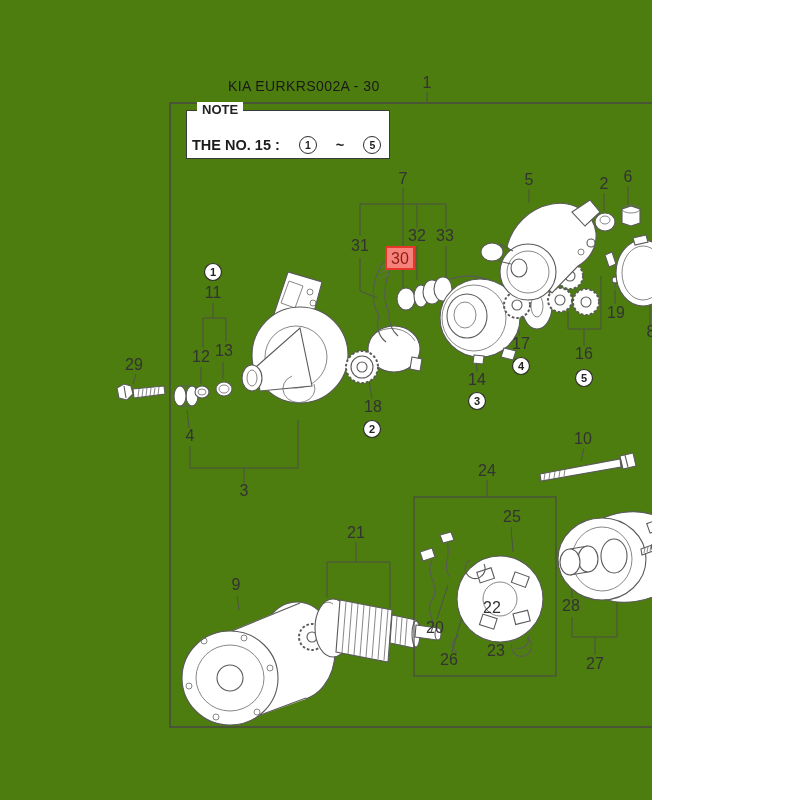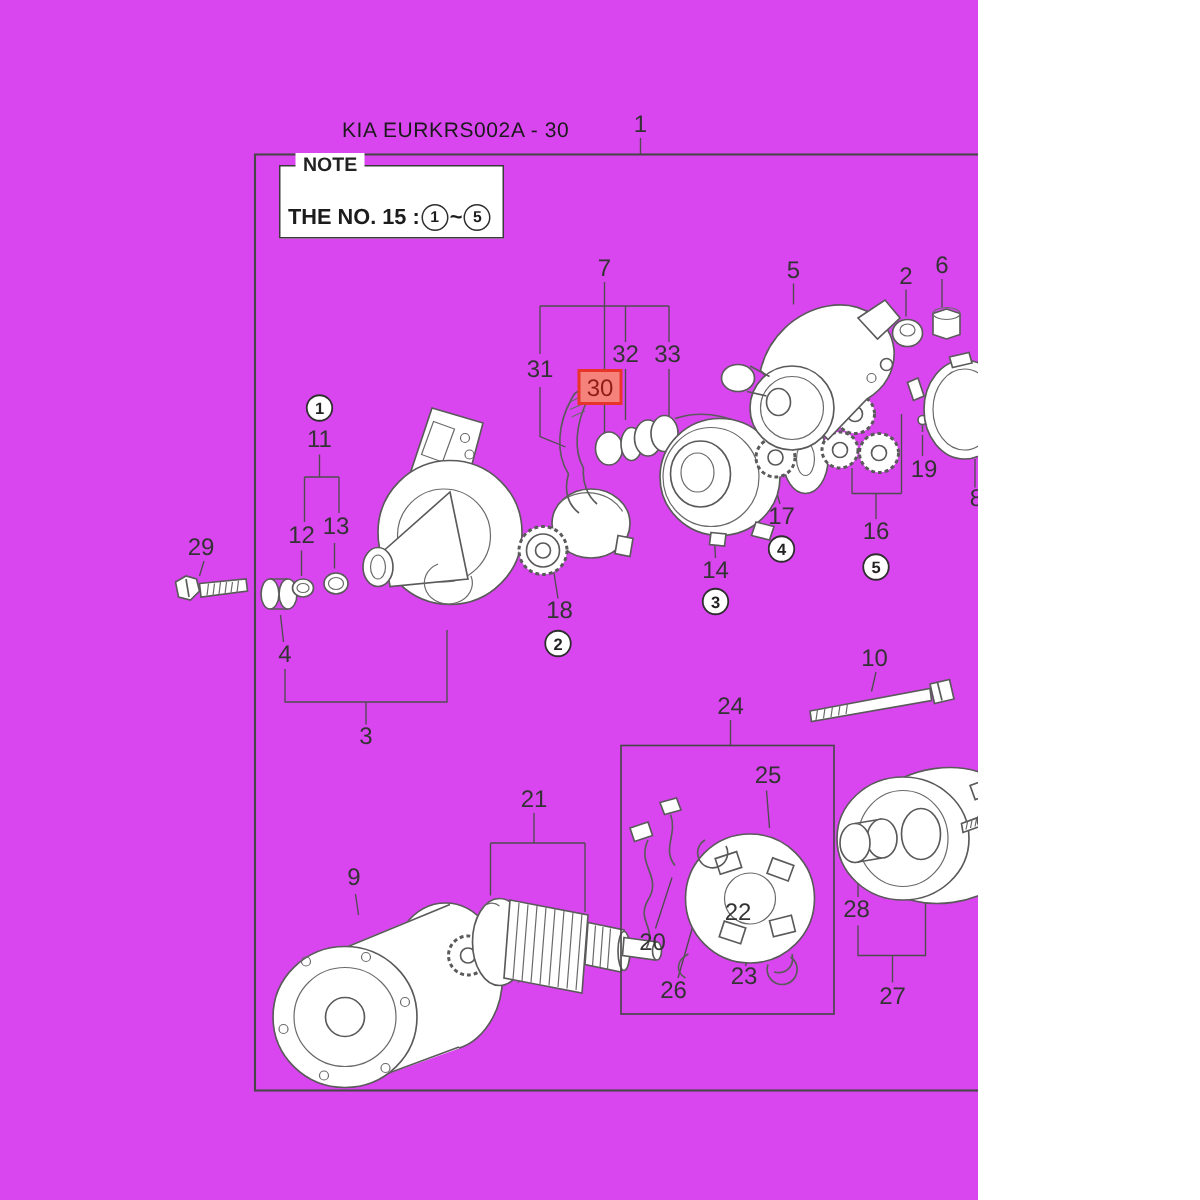--- a/index.html
+++ b/index.html
@@ -1,23 +1,23 @@
 <!DOCTYPE html>
 <html><head>
 <meta charset="utf-8">
 <style>
   html,body{margin:0;padding:0;background:#fff;}
-  .canvas{position:relative;width:652px;height:800px;background:#d946ef;overflow:hidden;
+  .canvas{position:relative;width:652px;height:800px;background:#4d7c0f;overflow:hidden;
           font-family:"Liberation Sans",sans-serif;}
   .title{position:absolute;left:228px;top:78px;font-size:14px;color:#1a1a1a;letter-spacing:.4px;}
   .notebox{position:absolute;left:186px;top:110px;border:1.5px solid #3a3a3a;background:#fff;
            padding:19px 8px 4px 5px;}
   .notebox .legend{position:absolute;top:-9px;left:10px;background:#fff;padding:0 5px;
            font-size:13px;font-weight:bold;color:#222;}
-  .notebox .content{display:flex;align-items:center;gap:1px;font-size:14.5px;font-weight:bold;
+  .notebox .content{display:flex;align-items:center;gap:19px;font-size:14.5px;font-weight:bold;
            color:#1c1c1c;margin-top:6px;white-space:nowrap;}
   .circ{display:inline-block;width:16px;height:16px;border:1.5px solid #2e2e2e;border-radius:50%;
         font-size:10.5px;line-height:16px;text-align:center;font-weight:bold;color:#1c1c1c;}
   svg{position:absolute;left:0;top:0;}
   .ln{stroke:#5a5a5a;fill:none;stroke-width:1.1;}
   .lnw{stroke:#5a5a5a;fill:#ffffff;stroke-width:1.1;}
   .thin{stroke:#6a6a6a;fill:none;stroke-width:.8;}
   .ldr{stroke:#4d4d4d;fill:none;stroke-width:.9;}
   .gear{stroke:#5a5a5a;fill:#fff;stroke-width:2;stroke-dasharray:2.6 2;}
   .lbl{font-family:"Liberation Sans",sans-serif;font-size:16px;fill:#333;text-anchor:middle;}

